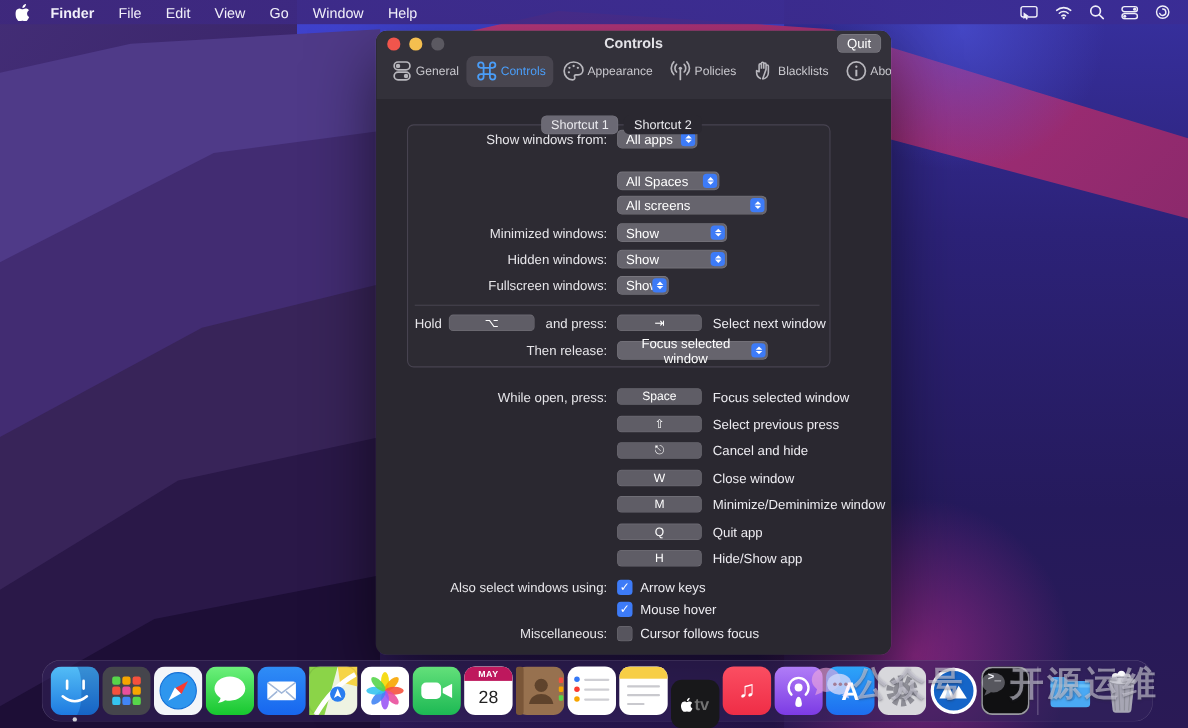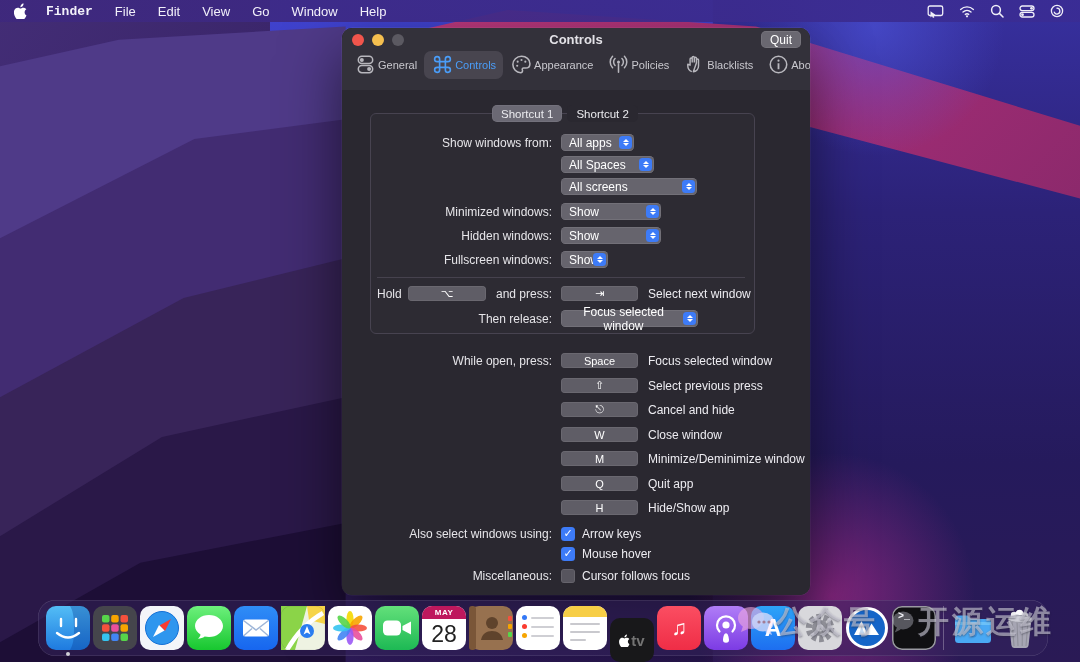--- a/index.html
+++ b/index.html
@@ -21,21 +21,21 @@
   .wp-r4{background:#2a1848;clip-path:polygon(0 81%,15% 66%,32% 60%,32% 100%,0 100%);}
   .wp-r5{background:#1d0e36;clip-path:polygon(0 97%,13% 85%,32% 79%,32% 100%,0 100%);}
   .wp-glow{background:radial-gradient(circle at 77% 90%,rgba(214,48,160,.5) 0%,rgba(214,48,160,0) 14%),
                      radial-gradient(circle at 81% 4%,rgba(80,90,230,.55) 0%,rgba(80,90,230,0) 12%);}
   
   #menubar{position:absolute;left:0;top:0;width:100%;height:22px;
     background:linear-gradient(90deg,rgba(62,40,125,.92),rgba(58,44,148,.92));
     display:flex;align-items:center;color:#f2f0fa;font-size:13px;z-index:30;}
   #menubar .apple{margin:0 8px 0 14px;display:flex;align-items:center;}
   #menubar .mi{padding:0 11px;}
-  #menubar .mi.first{font-weight:bold;font-family:Liberation Mono, monospace;}
+  #menubar .mi.first{font-weight:bold;}
   #menu-status{margin-left:auto;display:flex;align-items:center;gap:15px;padding-right:16px;}
   #menu-status svg{display:block;}
   
   #win{position:absolute;left:342px;top:28px;width:468px;height:567px;border-radius:10px;
     background:#2a2830;box-shadow:0 25px 60px rgba(0,0,0,.55),0 0 0 .5px rgba(255,255,255,.12);
     overflow:hidden;z-index:20;font-size:12px;color:#e6e5e9;}
   #win-header{position:absolute;left:0;top:0;right:0;height:62px;background:#33313a;
     box-shadow:0 .5px 0 rgba(0,0,0,.45);}
   #titlebar{position:relative;height:22px;display:flex;align-items:center;justify-content:center;}
   #title{font-weight:bold;font-size:13px;color:#e3e2e7;}
@@ -84,21 +84,21 @@
   #dock{position:absolute;left:38px;top:600px;width:1010px;height:56px;border-radius:17px;
     background:rgba(55,38,95,.48);box-shadow:inset 0 0 0 .5px rgba(255,255,255,.18);
     display:flex;align-items:center;padding:0 8px;gap:3px;box-sizing:border-box;z-index:25;}
   .di{width:44px;height:44px;position:relative;flex:0 0 auto;border-radius:10px;}
   .di svg{display:block;}
   .run-dot{position:absolute;left:20px;bottom:-6px;width:4px;height:4px;border-radius:50%;background:#cfcfd6;}
   .dock-sep{width:1px;height:44px;background:rgba(255,255,255,.28);margin:0 4px;flex:0 0 auto;}
   .ic-cal{background:#fff;overflow:hidden;display:flex;flex-direction:column;}
   .cal-m{height:13px;background:#be185d;color:#fff;font-size:8px;font-weight:bold;
     display:flex;align-items:center;justify-content:center;letter-spacing:.5px;}
-  .cal-d{flex:1;display:flex;align-items:center;justify-content:center;font-size:23px;color:#222;}
+  .cal-d{flex:1;display:flex;align-items:center;justify-content:center;font-size:16px;color:#222;}
   .ic-notes{background:#fff;overflow:hidden;}
   .notes-band{height:11px;background:#f7ce46;}
   .notes-line{height:2px;background:#c9c9ce;border-radius:1px;margin:6px 7px 0;}
   .ic-rem{background:#fff;overflow:hidden;padding-top:5px;box-sizing:border-box;}
   .rem-row{display:flex;align-items:center;margin:4px 6px 0;}
   .rem-dot{width:5px;height:5px;border-radius:50%;flex:0 0 auto;}
   .rem-line{height:2px;background:#cfcfd4;border-radius:1px;flex:1;margin-left:4px;}
   .ic-tv{background:#18181a;display:flex;align-items:center;justify-content:center;
     color:#737373;font-weight:bold;font-size:15px;gap:1px;margin-top:24px;}
   .ic-music{background:linear-gradient(180deg,#fb4e62,#ef2d46);display:flex;align-items:center;
@@ -253,21 +253,21 @@
       </div>
     </div>
 
     <div id="win-body">
       <div id="panel"></div>
       <div id="tabsrow">
         <span class="tab sel">Shortcut 1</span>
         <span class="tab unsel">Shortcut 2</span>
       </div>
 
-      <div class="row" style="top:44px">
+      <div class="row" style="top:28px">
         <span class="lbl">Show windows from:</span>
         <span class="ctl">
             <span class="popup" style="width:73px">
               <span>All apps</span>
               <span class="stepper">
                 <i class="up"></i>
                 <i class="dn"></i>
               </span>
             </span>
           </span>

